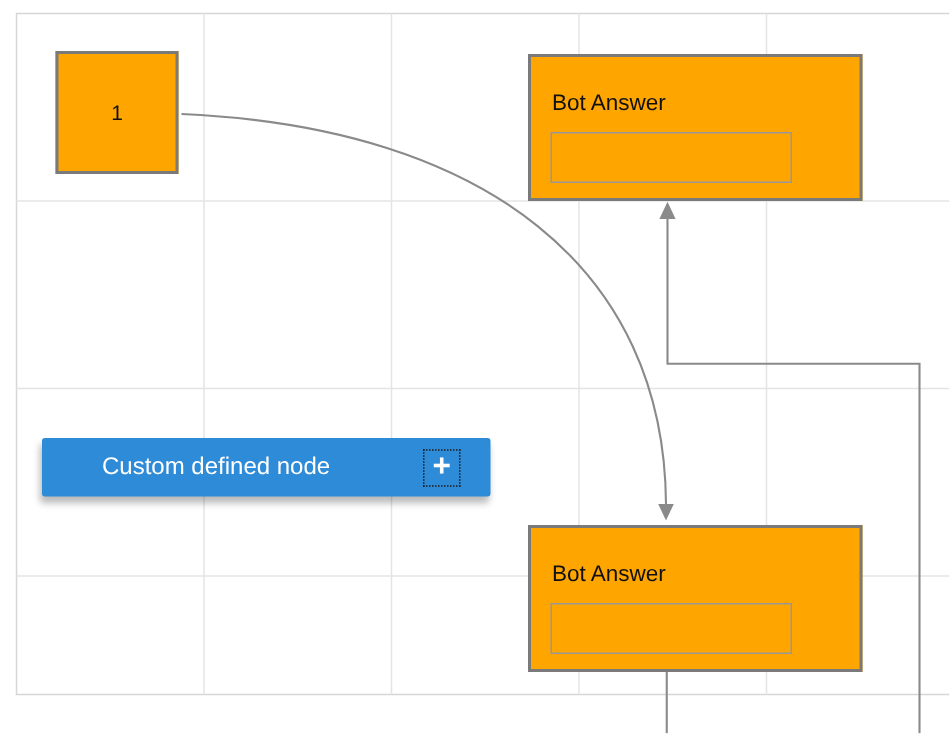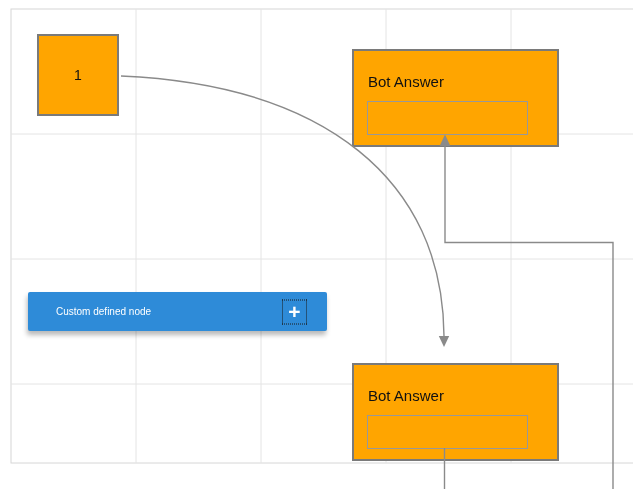--- a/index.html
+++ b/index.html
@@ -31,35 +31,35 @@
 
   
   .conn{fill:none;stroke:var(--connector);stroke-width:1.4;}
   .arrowhead{fill:var(--connector);stroke:none;}
 
   
   .node{position:absolute;background:var(--node-fill);border:2px solid var(--node-border);}
   .node-square{left:37px;top:34px;width:82px;height:82px;
     display:flex;align-items:center;justify-content:center;
     font-size:14px;color:var(--title-text);}
-  .node-bot{width:207px;height:98px;margin-top:13px;}
+  .node-bot{width:223px;height:98px;}
   .node-bot-top{left:352px;top:36px;}
   .node-bot-bottom{left:352px;top:350px;}
   .bot-title{position:absolute;left:14px;top:22px;font-size:15px;color:var(--title-text);white-space:nowrap;}
   .bot-field{position:absolute;left:13px;top:50px;width:161px;height:34px;
     border:1px solid var(--field-border);background:transparent;
     font-size:13px;color:var(--title-text);padding:0 6px;outline:none;}
 
   .node-custom{
     position:absolute;left:28px;top:292px;width:299px;height:39px;
     background:var(--accent-blue);border-radius:2px;
     box-shadow:-1px 4px 5px rgba(0,0,0,0.28);
     display:flex;align-items:center;
   }
-  .custom-label{color:var(--custom-text);font-size:10px;padding-left:28px;white-space:nowrap;}
+  .custom-label{color:var(--custom-text);font-size:16px;padding-left:40px;white-space:nowrap;}
   .plus-box{
     position:absolute;right:20px;top:50%;transform:translateY(-50%);
     width:25px;height:25px;
     border:1.5px dotted #1b1b1b;
     display:flex;align-items:center;justify-content:center;
     cursor:pointer;
   }
   .plus-glyph{color:#ffffff;font-size:21px;font-weight:600;line-height:1;margin-top:-2px;}
 </style>
 </head>

